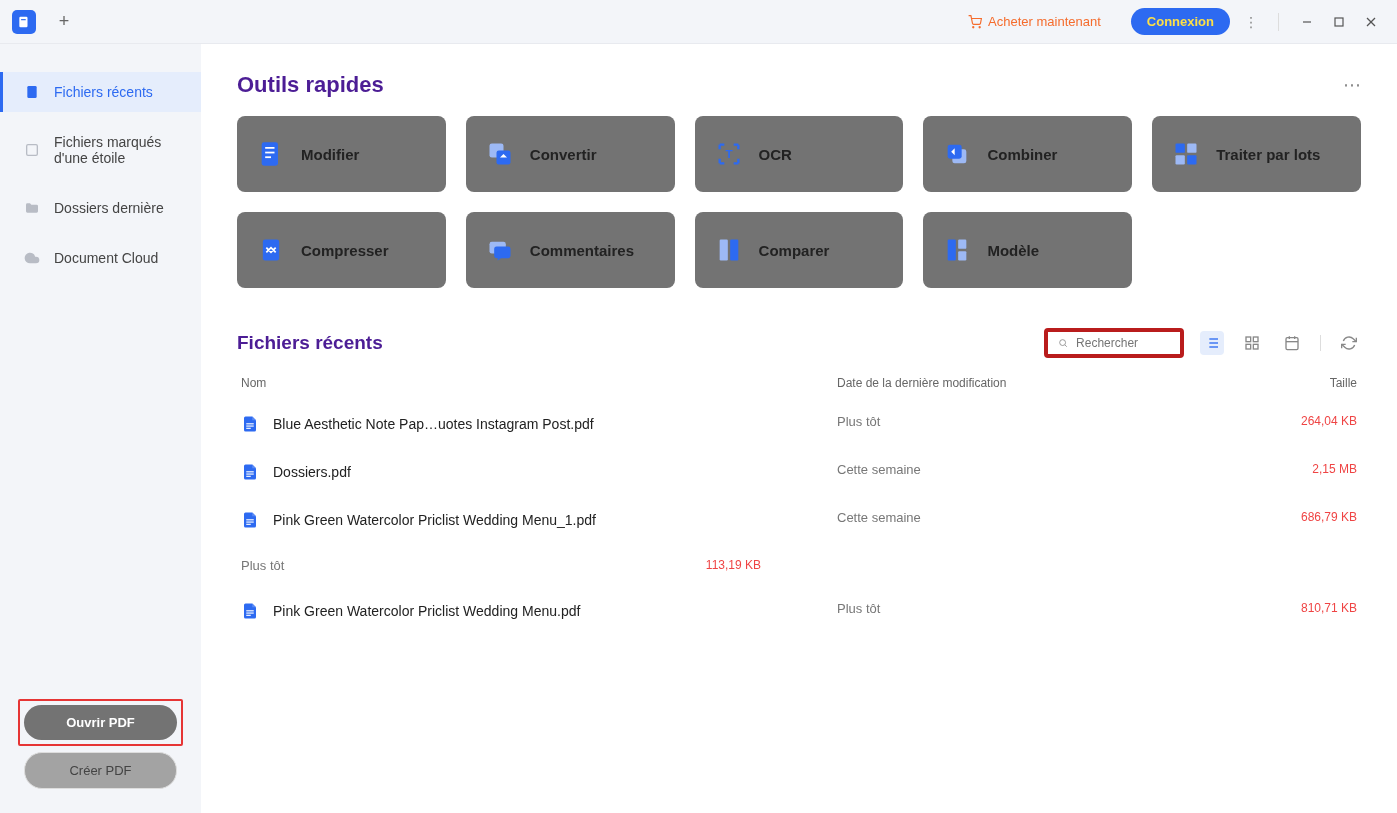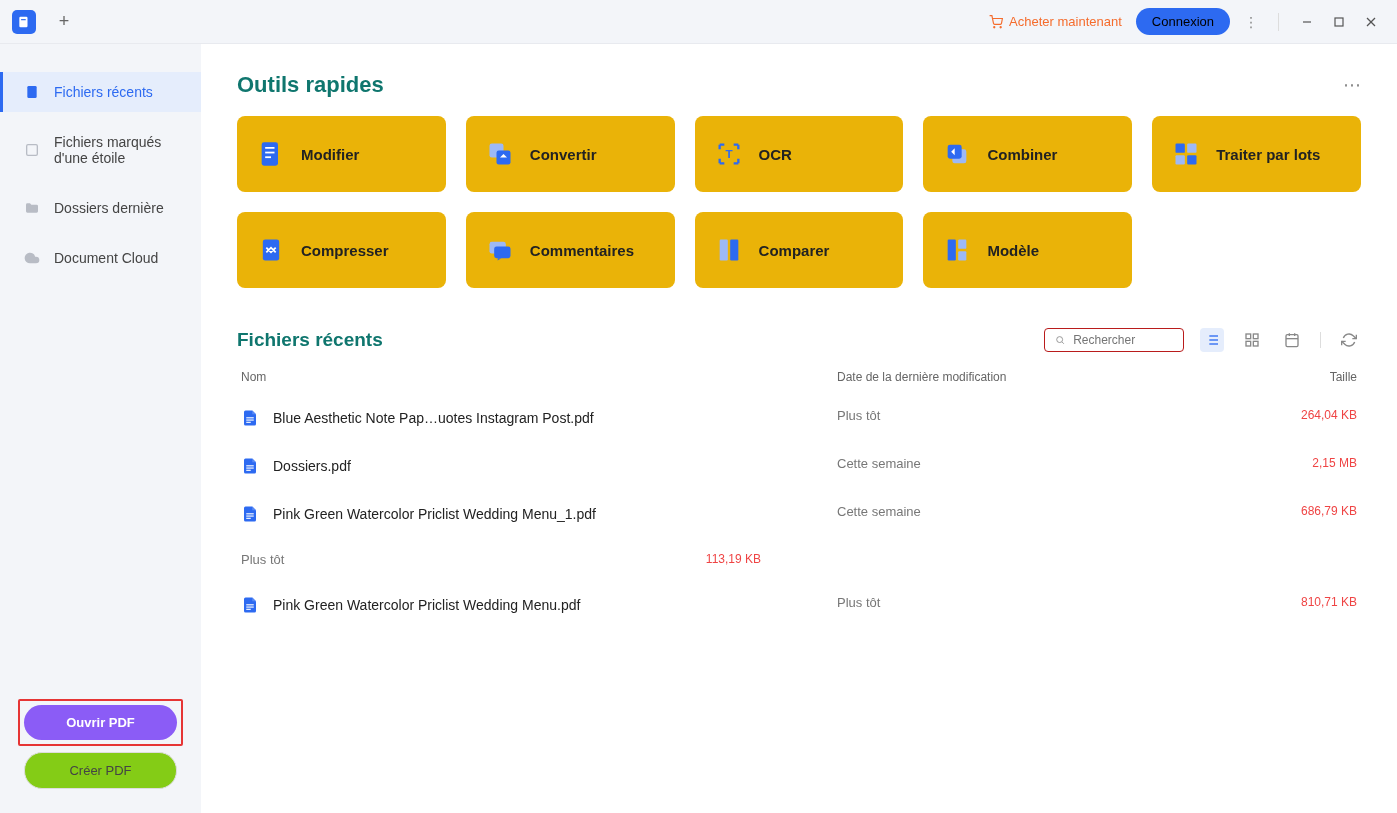--- a/index.html
+++ b/index.html
@@ -3,53 +3,53 @@
 <meta charset="utf-8">
 <style>
 * { box-sizing: border-box; margin: 0; padding: 0; font-family: -apple-system, BlinkMacSystemFont, 'Segoe UI', Arial, sans-serif; }
 body { width: 1397px; height: 813px; background: #fff; overflow: hidden; }
 
 .titlebar { height: 44px; background: #f3f5f9; display: flex; align-items: center; padding: 0 12px; border-bottom: 1px solid #e8eaef; }
 .app-icon { width: 24px; height: 24px; background: #2d6af1; border-radius: 5px; display: flex; align-items: center; justify-content: center; margin-right: 16px; }
 .app-icon svg { width: 14px; height: 14px; }
 .plus-btn { width: 24px; height: 24px; display: flex; align-items: center; justify-content: center; color: #666; font-size: 18px; cursor: pointer; }
 .titlebar-spacer { flex: 1; }
-.buy-link { color: #f56c2d; font-size: 13px; display: flex; align-items: center; gap: 6px; cursor: pointer; margin-right: 14px; }
-.login-btn { background: #2d6af1; color: #000000; border: none; border-radius: 14px; padding: 6px 16px; font-size: 13px; cursor: pointer; }
+.buy-link { color: #f56c2d; font-size: 13px; display: flex; align-items: center; gap: 6px; cursor: pointer; margin-right: 30px; }
+.login-btn { background: #2d6af1; color: #fde047; border: none; border-radius: 14px; padding: 6px 16px; font-size: 13px; cursor: pointer; font-weight: bold; }
 .more-dots { margin: 0 14px; color: #888; font-size: 14px; cursor: pointer; }
 .sep { width: 1px; height: 18px; background: #ddd; margin: 0 6px; }
 .win-controls { display: flex; gap: 4px; margin-left: 8px; }
 .win-btn { width: 28px; height: 28px; display: flex; align-items: center; justify-content: center; color: #555; cursor: pointer; font-size: 14px; }
 
 .container { display: flex; height: calc(100% - 44px); }
 
 .sidebar { width: 201px; background: #f3f5f9; padding-top: 28px; display: flex; flex-direction: column; }
 .sidebar-item { display: flex; align-items: center; gap: 14px; padding: 12px 16px 12px 24px; font-size: 14px; color: #444; cursor: pointer; margin-bottom: 10px; }
 .sidebar-item.active { background: #e5edfc; color: #2d6af1; border-left: 3px solid #2d6af1; padding-left: 21px; font-weight: 500; }
 .sidebar-item .s-icon { width: 16px; height: 16px; display: flex; align-items: center; justify-content: center; color: #b8bcc5; }
 .sidebar-item.active .s-icon { color: #2d6af1; }
 .sidebar-spacer { flex: 1; }
 .sidebar-actions { padding: 12px 24px 24px; }
-.btn-primary { width: 100%; background: #8b5cf6; color: #fff; border: none; border-radius: 18px; padding: 10px 16px; font-size: 13px; font-weight: 600; cursor: pointer; margin-bottom: 12px; }
-.btn-secondary { width: 100%; background: #84cc16; color: #444; border: 1px solid #ddd; border-radius: 18px; padding: 10px 16px; font-size: 13px; cursor: pointer; }
+.btn-primary { width: 100%; background: #737373; color: #fff; border: none; border-radius: 18px; padding: 10px 16px; font-size: 13px; font-weight: 600; cursor: pointer; margin-bottom: 12px; }
+.btn-secondary { width: 100%; background: #a3a3a3; color: #444; border: 1px solid #ddd; border-radius: 18px; padding: 10px 16px; font-size: 13px; cursor: pointer; }
 .highlight-box { border: 2px solid #e63535; padding: 4px; margin: -6px -6px 6px; border-radius: 2px; }
 
 .main { flex: 1; padding: 28px 36px; overflow-y: auto; }
 .section-hdr { display: flex; align-items: center; justify-content: space-between; margin-bottom: 18px; }
-.section-title { font-size: 22px; font-weight: 700; color: #0f766e; }
+.section-title { font-size: 22px; font-weight: 700; color: #4c1d95; }
 .section-more { color: #888; font-size: 18px; cursor: pointer; }
 
 .tool-grid { display: grid; grid-template-columns: repeat(5, 1fr); gap: 20px; margin-bottom: 40px; }
-.tool-card { background: #eab308; border-radius: 8px; padding: 24px 20px; display: flex; align-items: center; gap: 16px; cursor: pointer; }
+.tool-card { background: #737373; border-radius: 8px; padding: 24px 20px; display: flex; align-items: center; gap: 16px; cursor: pointer; }
 .tool-icon { width: 28px; height: 28px; display: flex; align-items: center; justify-content: center; }
 .tool-label { font-size: 15px; font-weight: 700; color: #222; }
 
 .recent-hdr { display: flex; align-items: center; justify-content: space-between; margin-bottom: 8px; }
 .recent-controls { display: flex; align-items: center; gap: 16px; }
-.search-box { border: 1px solid #b91c1c; border-radius: 4px; padding: 4px 10px; display: flex; align-items: center; gap: 8px; width: 140px; }
+.search-box { border: 4px solid #b91c1c; border-radius: 4px; padding: 4px 10px; display: flex; align-items: center; gap: 8px; width: 140px; }
 .search-box input { border: none; outline: none; font-size: 12px; width: 100%; color: #666; }
 .search-box svg { width: 12px; height: 12px; color: #888; }
 .view-btn { width: 24px; height: 24px; display: flex; align-items: center; justify-content: center; color: #888; cursor: pointer; border-radius: 4px; }
 .view-btn.active { background: #e5edfc; color: #2d6af1; }
 .vsep { width: 1px; height: 16px; background: #ddd; }
 
 .file-table { width: 100%; }
 .file-hdr { display: flex; padding: 10px 4px; font-size: 12px; color: #666; }
 .col-name { flex: 1; }
 .col-date { width: 400px; }

